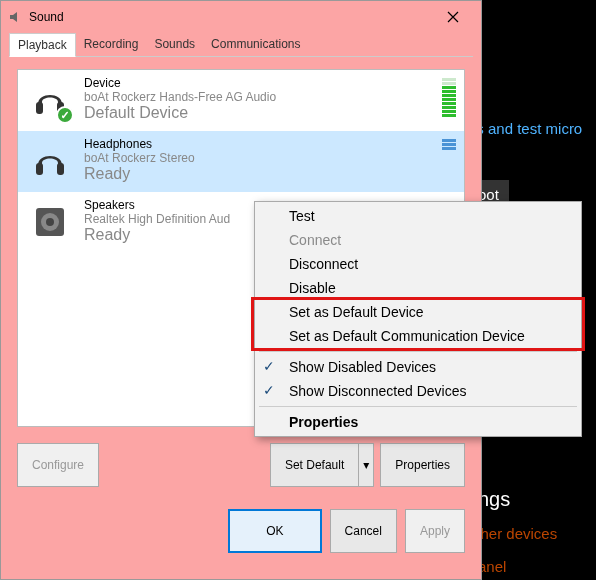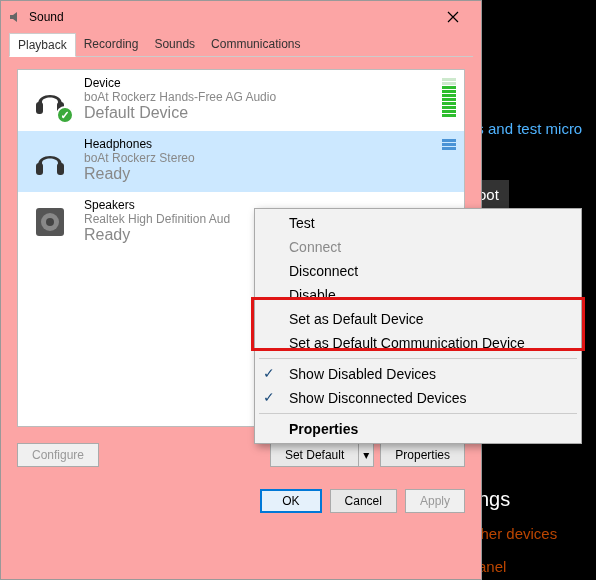--- a/index.html
+++ b/index.html
@@ -21,28 +21,28 @@
   .dev-info { flex: 1; }
   .dev-name { font-size: 12px; color:#000;}
   .dev-desc { font-size: 12px; color: #888; }
   .dev-status { font-size: 16px; color: #888; }
   .level-meter { width: 14px; display:flex; flex-direction:column; gap:1px; align-items:flex-end; margin-top:2px;}
   .level-bar { height: 3px; width: 14px; background: #2dbd2d; }
   .level-bar.dim { background: #cde9cd; }
   .level-meter.small .level-bar.on { background:#4a93d6;}
   .check-badge { position:absolute; bottom:0; right:0; width:18px; height:18px; background:#3ba93b; border:2px solid #fff; border-radius:50%; display:flex; align-items:center; justify-content:center; color:#fff; font-size:11px; font-weight:bold;}
   .bottom-row { display:flex; justify-content:space-between; margin-top: 16px; }
-  .btn { padding: 4px 14px; border: 1px solid #aaa; background: #e8e8e8; font-size: 12px; cursor:pointer; }
+  .btn { padding: 14px 14px; border: 1px solid #aaa; background: #e8e8e8; font-size: 12px; cursor:pointer; }
   .btn.disabled { color:#999; background:#f0f0f0; cursor:default;}
-  .btn.primary { border: 2px solid #0078d7; background:#e5f1fb; padding:2px 20px;}
+  .btn.primary { border: 2px solid #0078d7; background:#e5f1fb; padding:2px 36px;}
   .split-btn { display:flex; }
   .split-btn .btn { border-right:none; }
   .split-btn .arrow { border:1px solid #aaa; background:#e8e8e8; width:16px; display:flex; align-items:center; justify-content:center; cursor:pointer;}
   .dialog-buttons { display:flex; gap:8px; justify-content:flex-end; padding: 10px 16px; border-top: 0px solid #ddd; }
-  .context-menu { position:absolute; left: 254px; top: 208px; width: 328px; background:#f2f2f2; border:1px solid #aaa; box-shadow: 3px 3px 8px rgba(0,0,0,0.35); z-index:50; padding: 2px 0;}
+  .context-menu { position:absolute; left: 254px; top: 201px; width: 328px; background:#f2f2f2; border:1px solid #aaa; box-shadow: 3px 3px 8px rgba(0,0,0,0.35); z-index:50; padding: 2px 0;}
   .menu-item { padding: 4px 12px 4px 34px; font-size: 14px; cursor:pointer; color:#000; position:relative;}
   .menu-item.disabled { color:#8a8a8a; cursor:default;}
   .menu-sep { height:1px; background:#ccc; margin: 3px 4px; }
   .menu-item .chk { position:absolute; left:8px; top:3px; color:#1a4a7a; font-size:14px;}
   .menu-item.bold { font-weight:bold; }
   .red-box { position:absolute; border: 3px solid #e01515; pointer-events:none; z-index:60;}
   .bg-panel { position:absolute; right:0; top:0; width: 128px; height: 580px; background:#000; color:#fff;}
   .bg-link { color:#4fb3ff; font-size:15px; }
   .bg-link.orange { color:#bb4500;}
   .bg-text { color:#fff; font-size:20px; }

